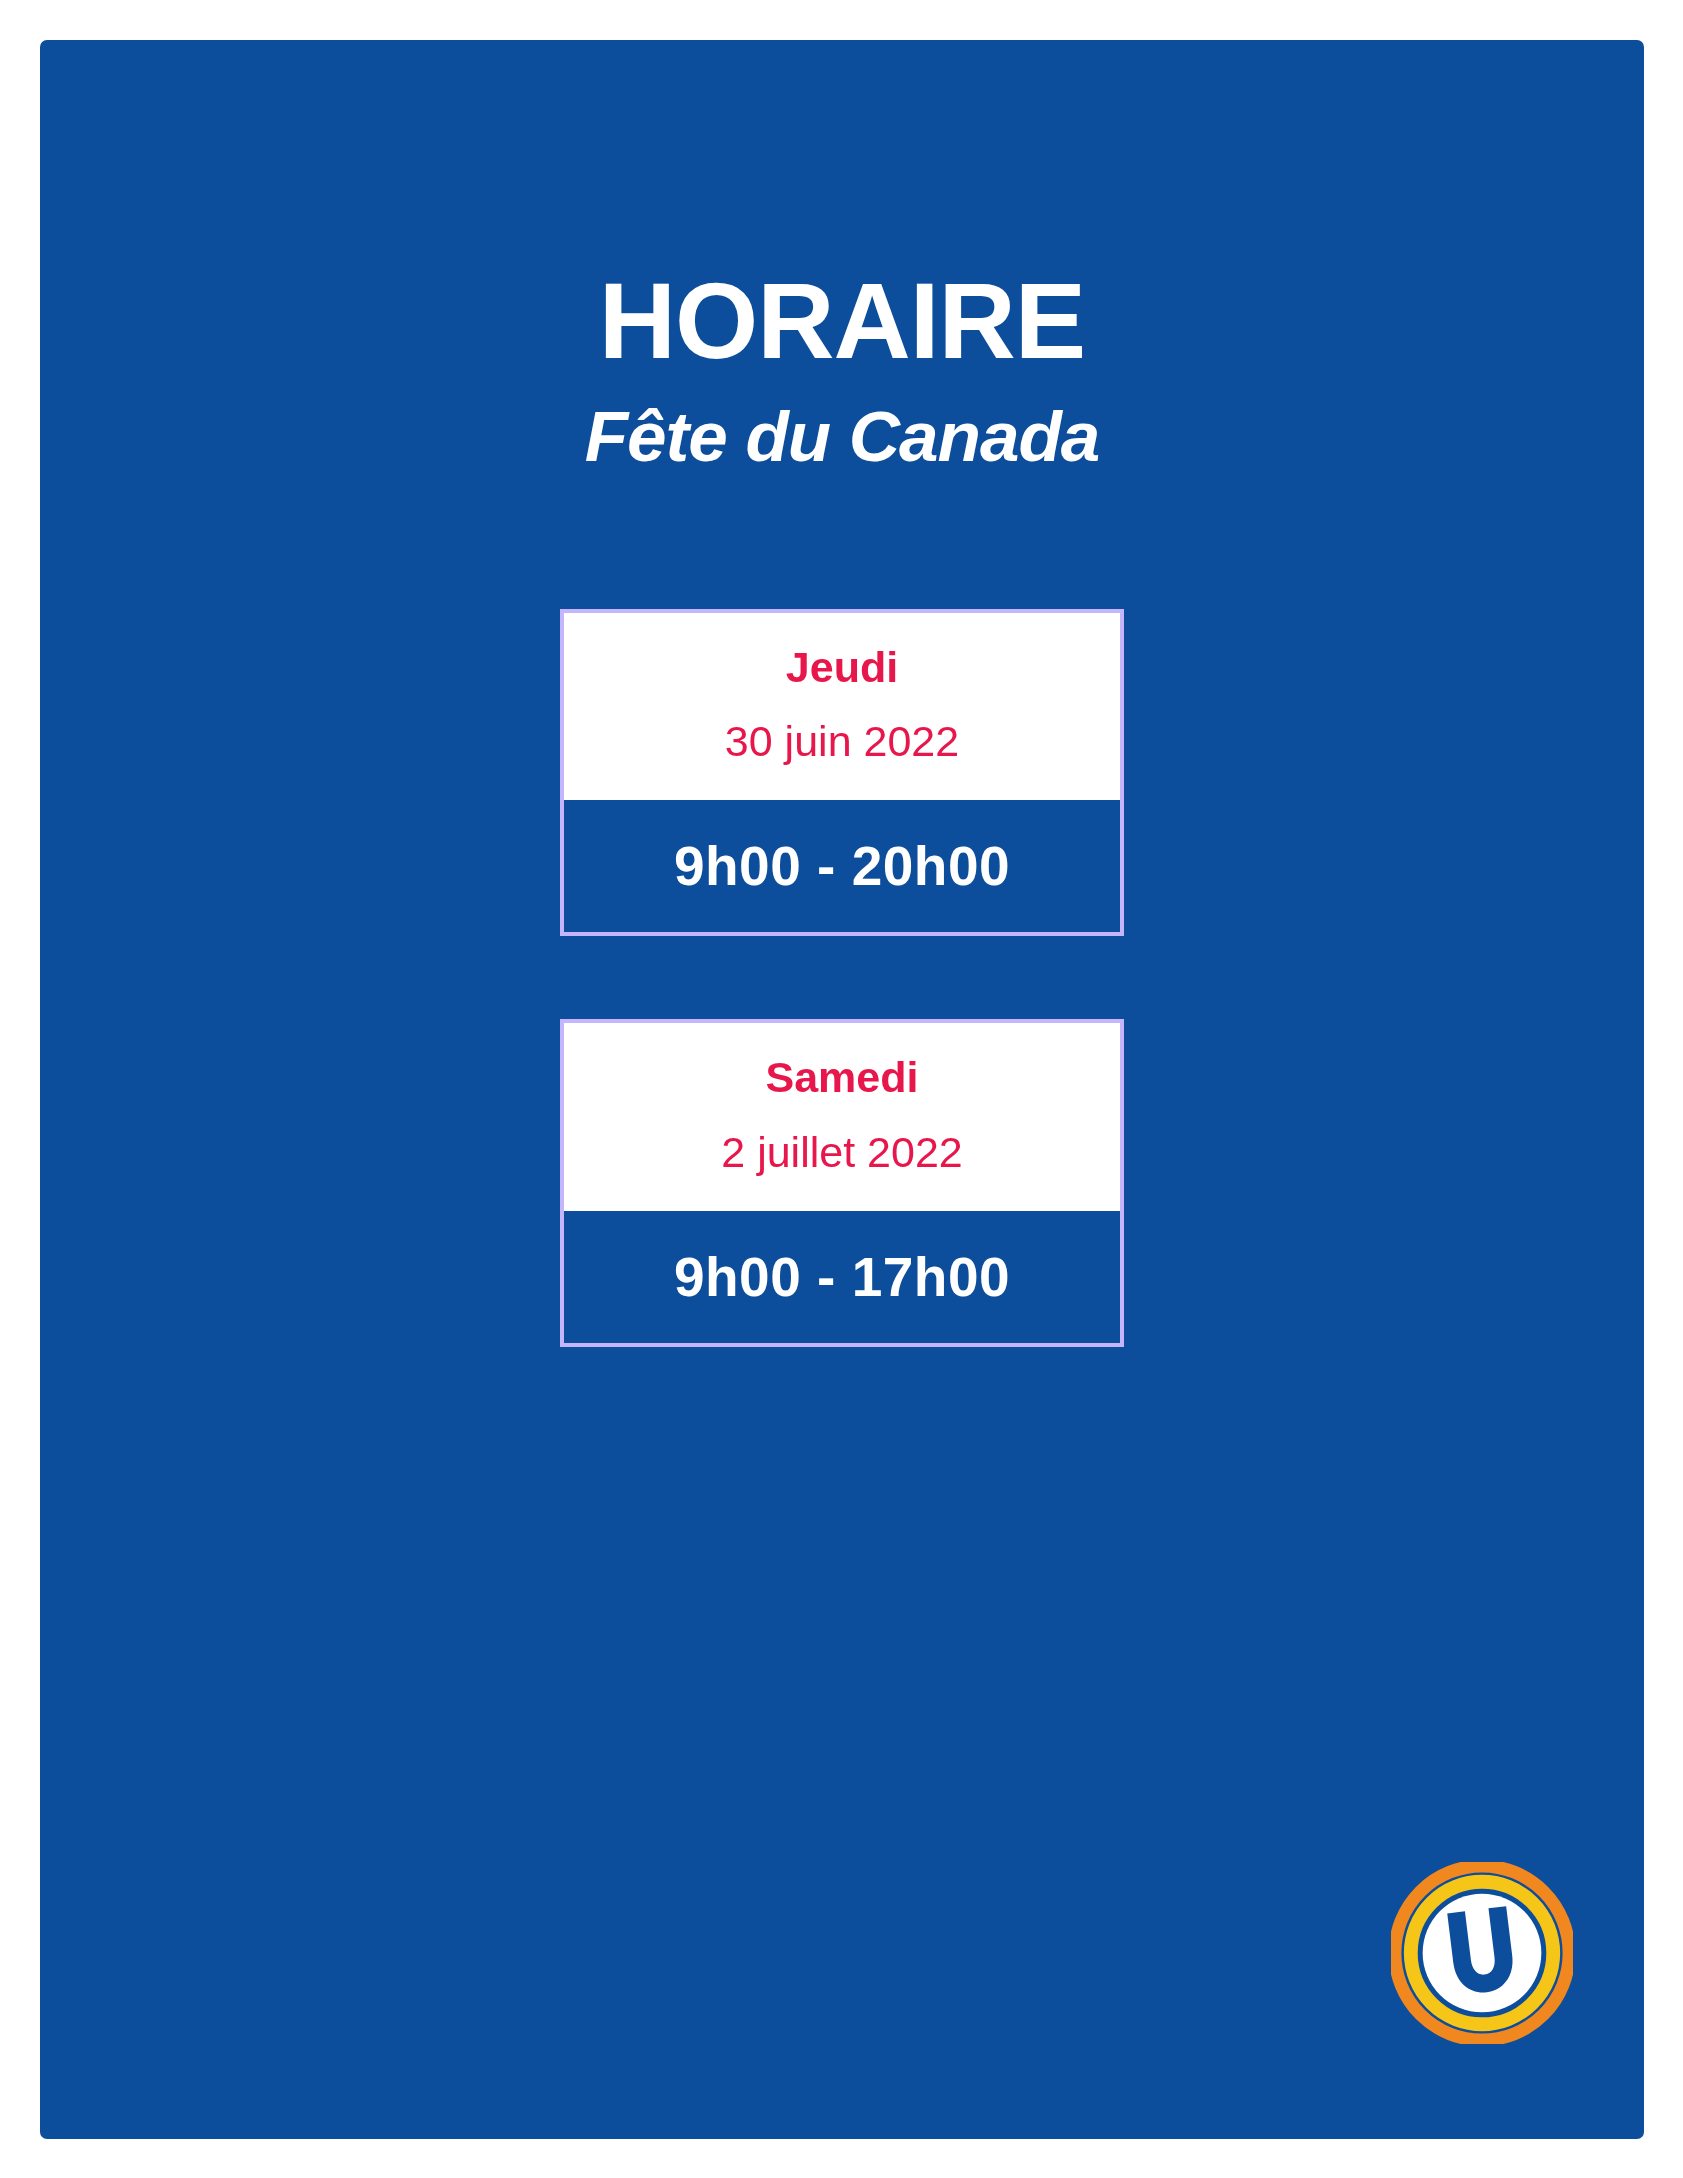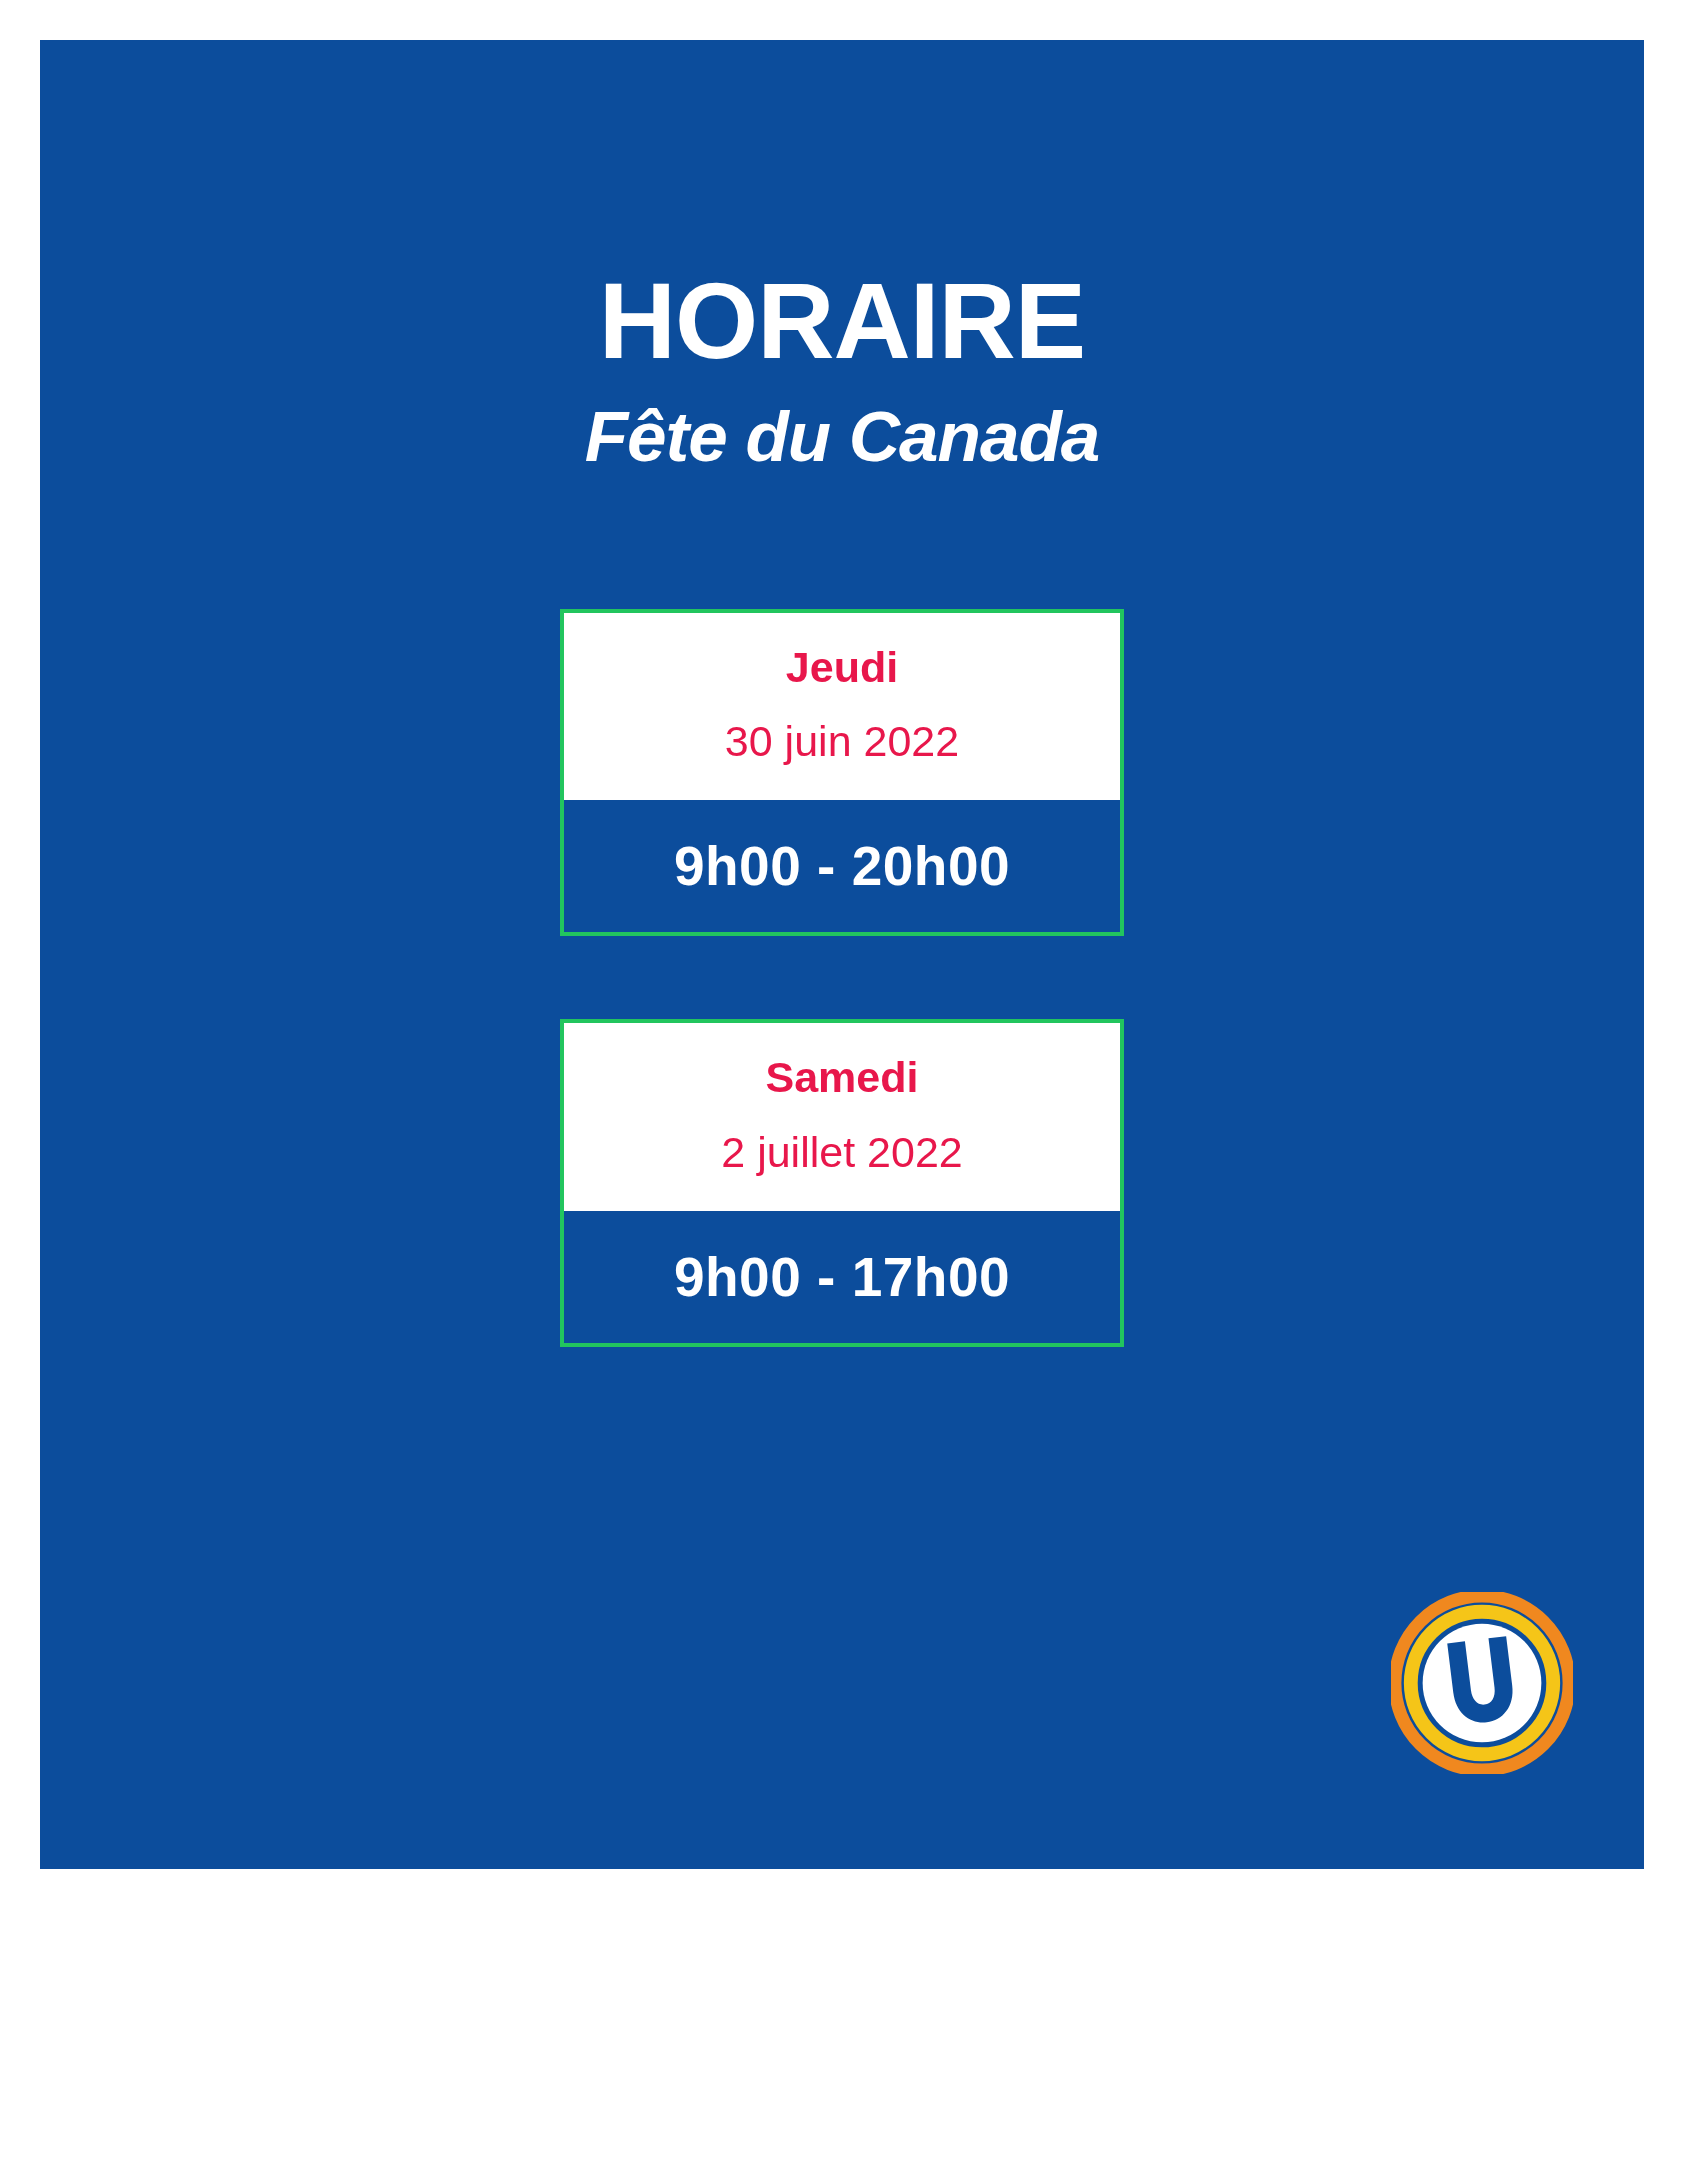--- a/index.html
+++ b/index.html
@@ -11,23 +11,24 @@
     width: 1683px;
     height: 2178px;
     font-family: "Liberation Sans", sans-serif;
     overflow: hidden;
   }
   .poster {
     position: absolute;
     left: 40px;
     top: 40px;
     width: 1604px;
-    height: 1829px;
+    height: 2099px;
     background: #0c4d9c;
     box-sizing: border-box;
+    border-radius: 7px;
   }
   .header {
     padding-top: 228px;
     text-align: center;
   }
   .title-main {
     display: block;
     color: #ffffff;
     font-size: 107px;
     font-weight: bold;
@@ -46,21 +47,21 @@
   }
   .cards {
     margin-top: 127px;
     display: flex;
     flex-direction: column;
     align-items: center;
     gap: 83px;
   }
   .card {
     width: 564px;
-    border: 4px solid #22c55e;
+    border: 4px solid #c4b5fd;
     box-sizing: border-box;
     background: #1d4ed8;
   }
   .card-top {
     background: #ffffff;
     padding: 30px 10px 26px 10px;
     text-align: center;
   }
   .card-day {
     display: block;

